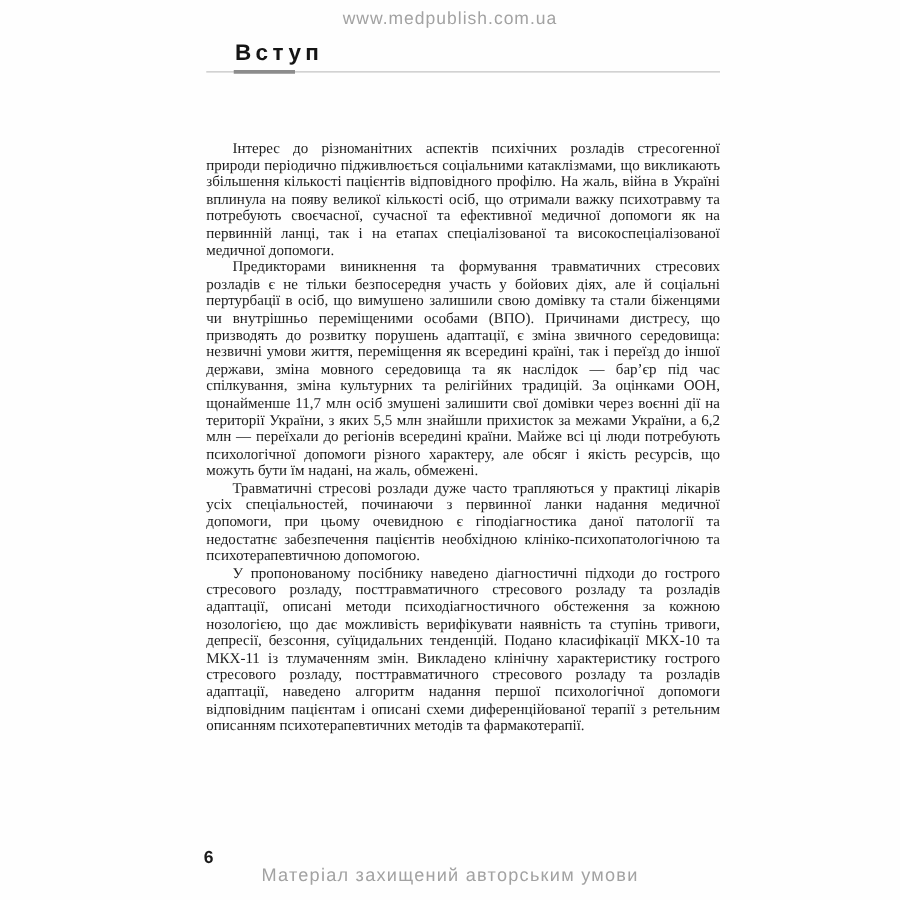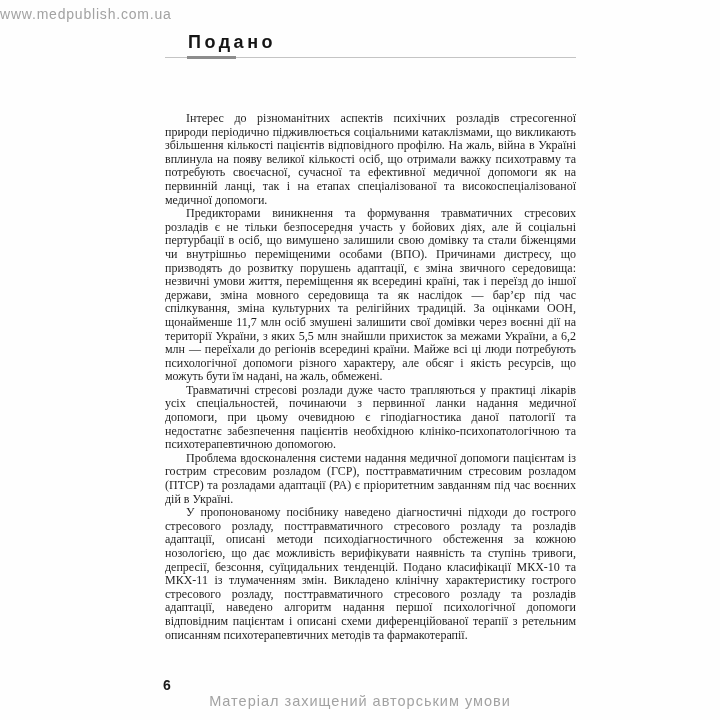--- a/index.html
+++ b/index.html
@@ -12,20 +12,21 @@
   html,body{margin:0;padding:0;}
   body{
     width:720px;height:720px;
     background:var(--page-bg);
     position:relative;
     overflow:hidden;
     font-family:"Liberation Serif", serif;
   }
   .site-url{
     position:absolute;top:6px;left:0;width:720px;
+    text-align:center;
     font-family:"Liberation Sans", sans-serif;
     font-size:14px;
     letter-spacing:0.8px;
     color:var(--muted-text);
   }
   .chapter-title{
     position:absolute;top:32px;left:188px;margin:0;
     font-family:"Liberation Sans", sans-serif;
     font-size:18px;font-weight:bold;
     letter-spacing:3.5px;
@@ -66,28 +67,27 @@
     font-size:14.5px;
     letter-spacing:1px;
     color:var(--muted-text);
   }
 </style>
 </head>
 <body>
 
 <div class="site-url">www.medpublish.com.ua</div>
 
-<h1 class="chapter-title">Подано</h1>
+<h1 class="chapter-title">Вступ</h1>
 
 <div class="head-rule"></div>
 <div class="head-rule-dark"></div>
 
 <div class="content">
   <p>Інтерес до різноманітних аспектів психічних розладів стресогенної природи періодично підживлюється соціальними катаклізмами, що викликають збільшення кількості пацієнтів відповідного профілю. На жаль, війна в Україні вплинула на появу великої кількості осіб, що отримали важку психотравму та потребують своєчасної, сучасної та ефективної медичної допомоги як на первинній ланці, так і на етапах спеціалізованої та високоспеціалізованої медичної допомоги.</p>
   <p>Предикторами виникнення та формування травматичних стресових розладів є не тільки безпосередня участь у бойових діях, але й соціальні пертурбації в осіб, що вимушено залишили свою домівку та стали біженцями чи внутрішньо переміщеними особами (ВПО). Причинами дистресу, що призводять до розвитку порушень адаптації, є зміна звичного середовища: незвичні умови життя, переміщення як всередині країні, так і переїзд до іншої держави, зміна мовного середовища та як наслідок — бар’єр під час спілкування, зміна культурних та релігійних традицій. За оцінками ООН, щонайменше 11,7 млн осіб змушені залишити свої домівки через воєнні дії на території України, з яких 5,5 млн знайшли прихисток за межами України, а 6,2 млн — переїхали до регіонів всередині країни. Майже всі ці люди потребують психологічної допомоги різного характеру, але обсяг і якість ресурсів, що можуть бути їм надані, на жаль, обмежені.</p>
   <p>Травматичні стресові розлади дуже часто трапляються у практиці лікарів усіх спеціальностей, починаючи з первинної ланки надання медичної допомоги, при цьому очевидною є гіподіагностика даної патології та недостатнє забезпечення пацієнтів необхідною клініко-психопатологічною та психотерапевтичною допомогою.</p>
-  <p>Проблема вдосконалення системи надання медичної допомоги пацієнтам із гострим стресовим розладом (ГСР), посттравматичним стресовим розладом (ПТСР) та розладами адаптації (РА) є пріоритетним завданням під час воєнних дій в Україні.</p>
   <p>У пропонованому посібнику наведено діагностичні підходи до гострого стресового розладу, посттравматичного стресового розладу та розладів адаптації, описані методи психодіагностичного обстеження за кожною нозологією, що дає можливість верифікувати наявність та ступінь тривоги, депресії, безсоння, суїцидальних тенденцій. Подано класифікації МКХ-10 та МКХ-11 із тлумаченням змін. Викладено клінічну характеристику гострого стресового розладу, посттравматичного стресового розладу та розладів адаптації, наведено алгоритм надання першої психологічної допомоги відповідним пацієнтам і описані схеми диференційованої терапії з ретельним описанням психотерапевтичних методів та фармакотерапії.</p>
 </div>
 
 <div class="page-number">6</div>
 
 <div class="copyright">Матеріал захищений авторським умови</div>
 
 </body></html>

